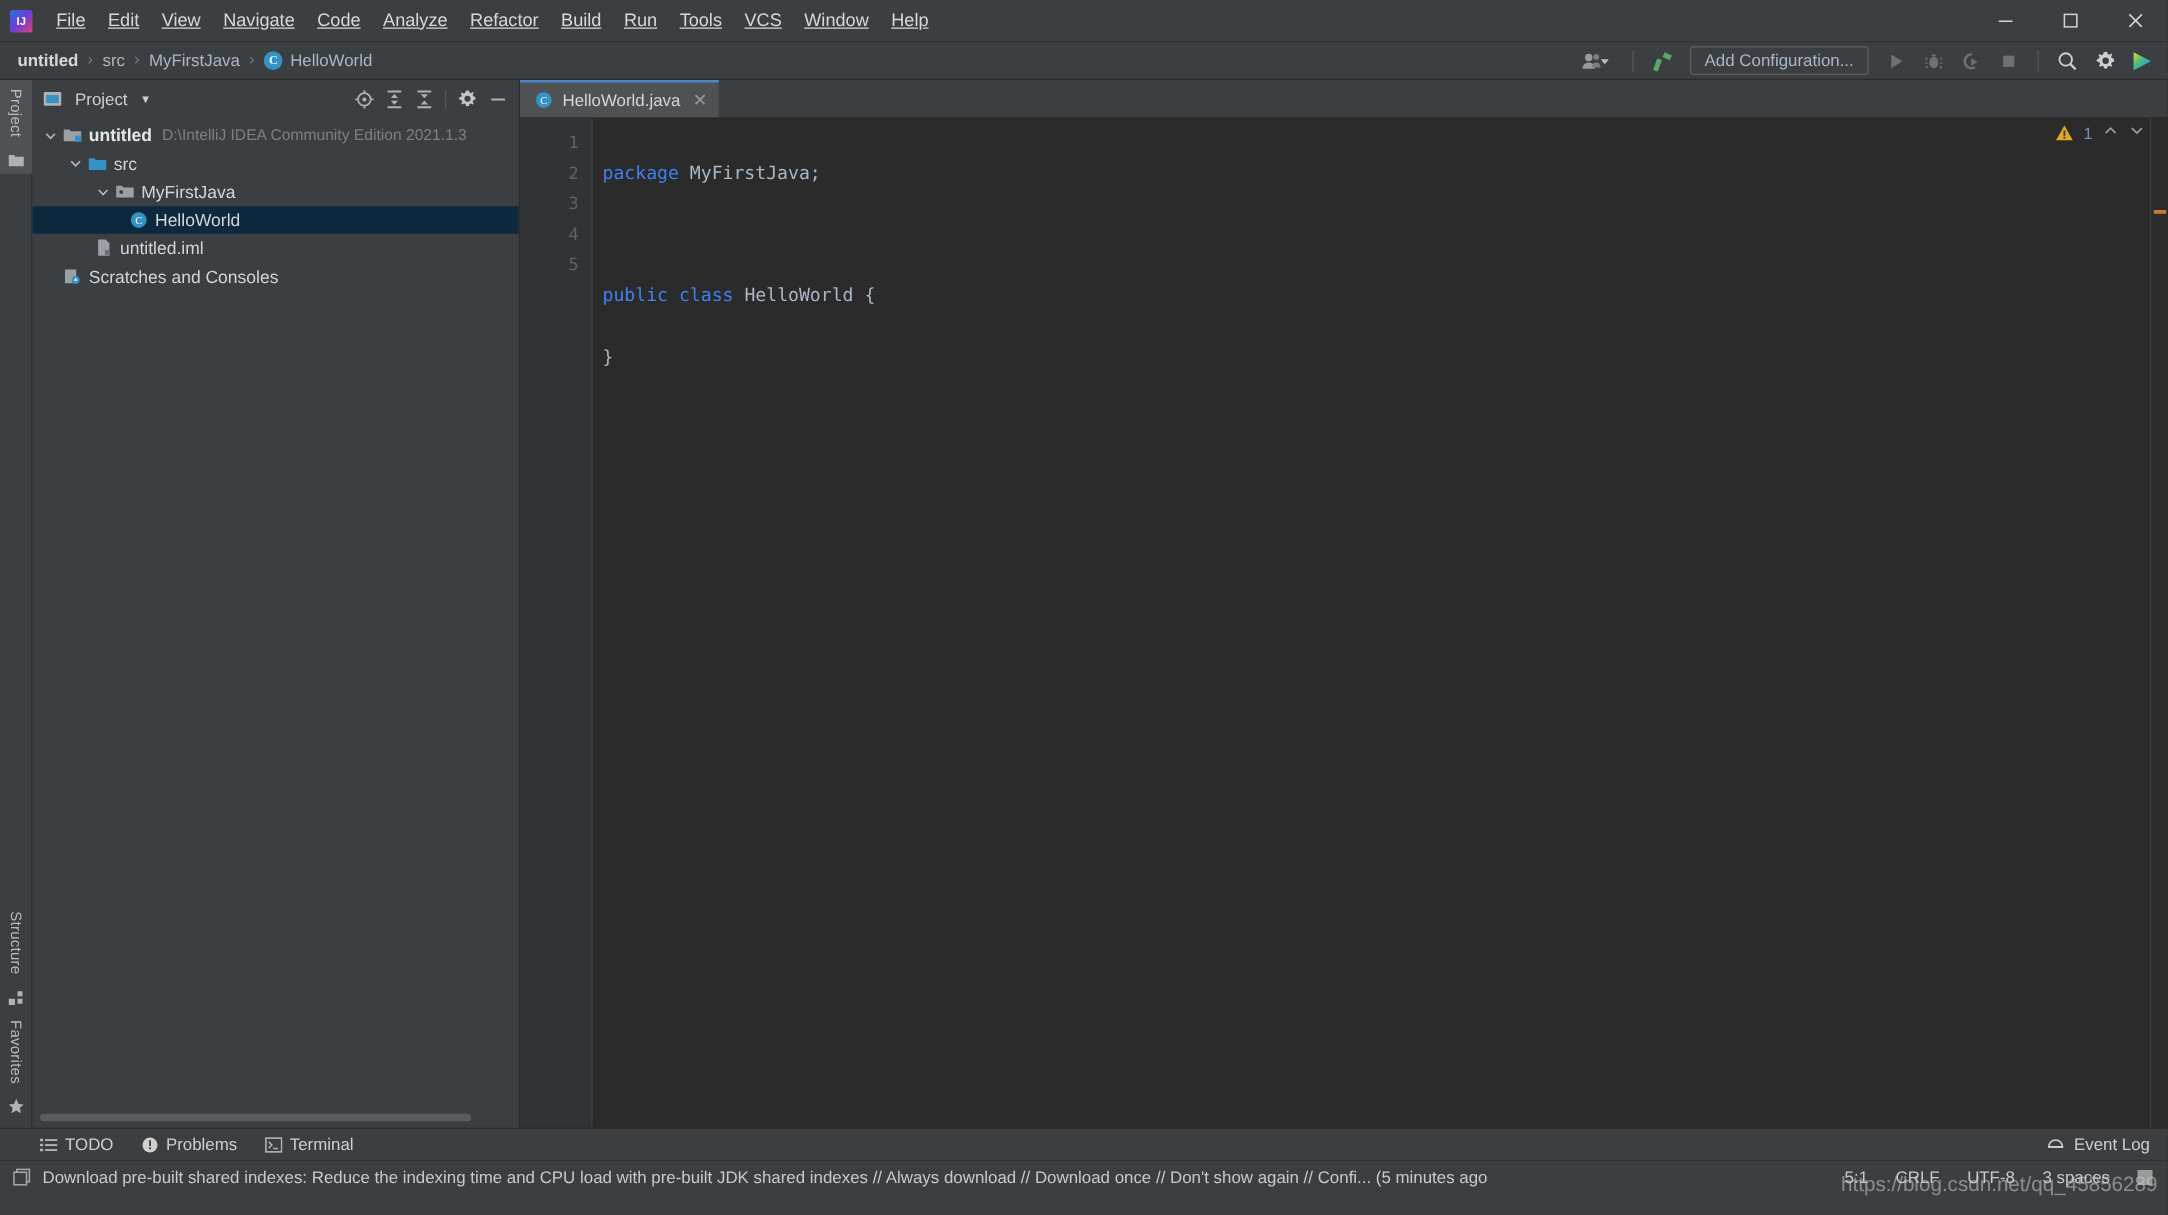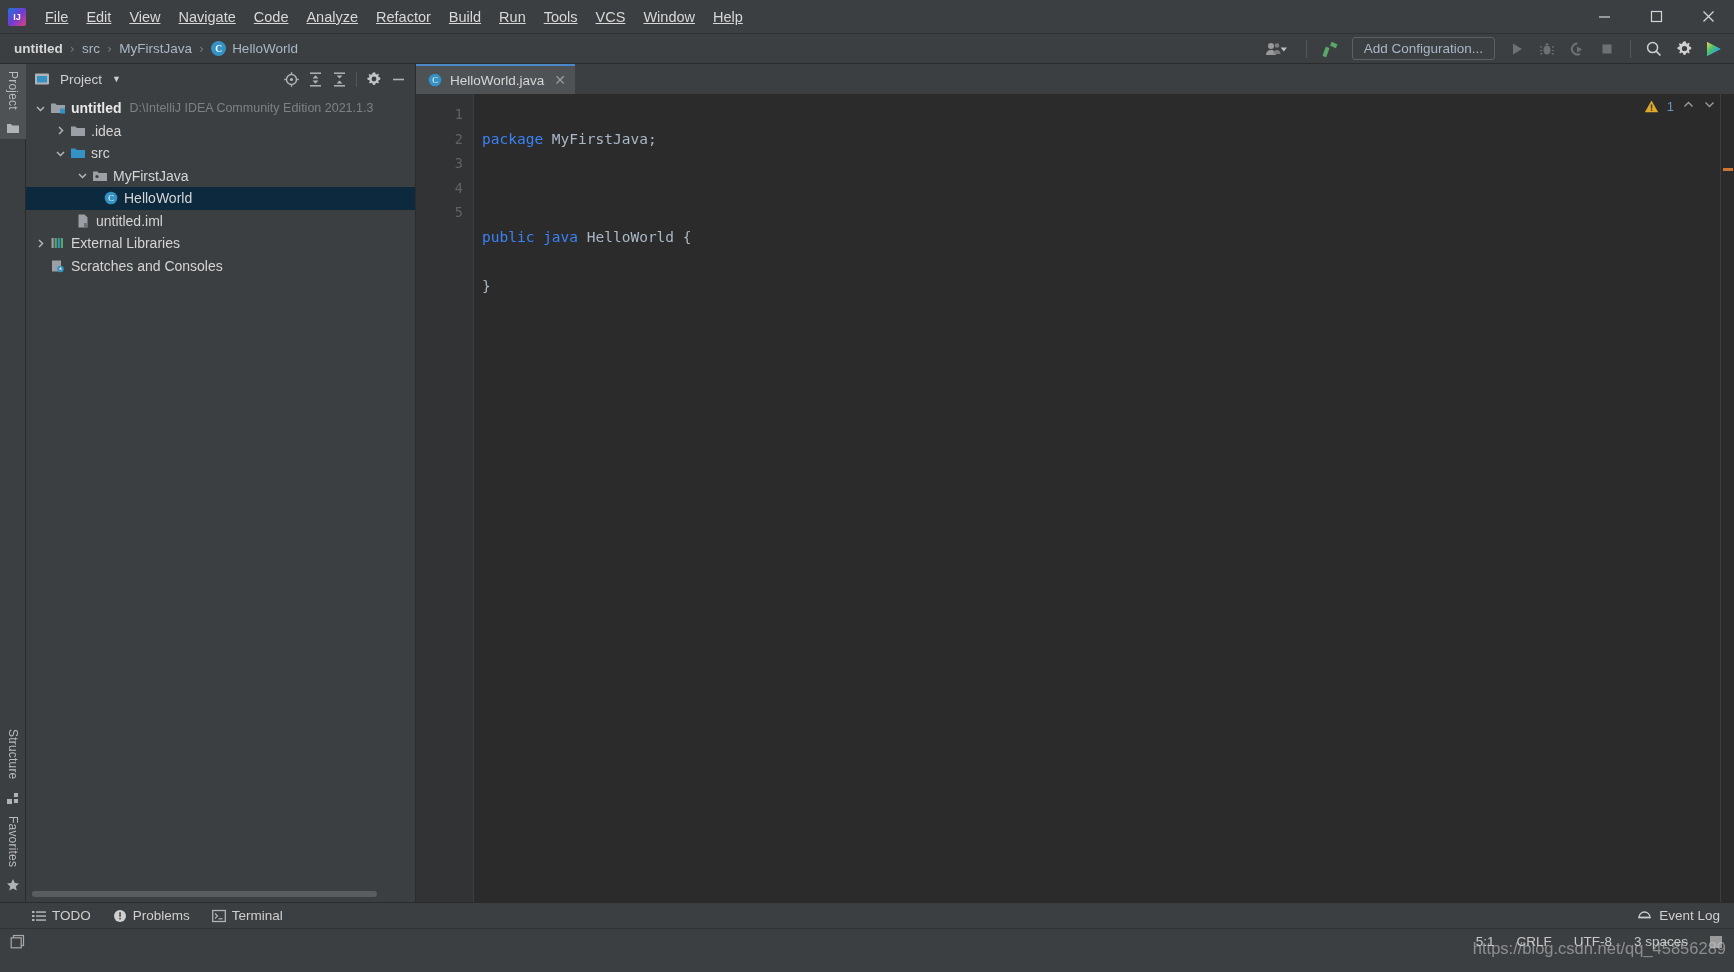--- a/index.html
+++ b/index.html
@@ -406,33 +406,20 @@
         <span class="tico">
           <svg width="16" height="16" viewBox="0 0 16 16">
             <path d="M1 3.5h4.5L6.8 5H15v8H1z" fill="#9aa0a6"></path>
             <rect x="10" y="8.5" width="5" height="5" fill="#3592c4"></rect>
           </svg>
         </span>
         <span class="tlabel bold">untitled</span>
         <span class="tpath">D:\IntelliJ IDEA Community Edition 2021.1.3</span>
       </div>
 
-      <div class="trow" style="padding-left:26px;">
-        <span class="arrow">
-          <svg width="11" height="11" viewBox="0 0 11 11">
-              <path d="M4 2 L7.6 5.5 L4 9" fill="none" stroke="#b8b8b8" stroke-width="1.4"></path>
-            </svg>
-        </span>
-        <span class="tico">
-          <svg width="16" height="16" viewBox="0 0 16 16">
-              <path d="M1 3.5h4.5L6.8 5H15v8H1z" fill="#9aa0a6"></path>
-            </svg>
-        </span>
-        <span class="tlabel">.idea</span>
-      </div>
 
       <div class="trow" style="padding-left:26px;">
         <span class="arrow">
           <svg width="11" height="11" viewBox="0 0 11 11">
               <path d="M2 4 L5.5 7.6 L9 4" fill="none" stroke="#b8b8b8" stroke-width="1.4"></path>
             </svg>
         </span>
         <span class="tico">
           <svg width="16" height="16" viewBox="0 0 16 16">
               <path d="M1 3.5h4.5L6.8 5H15v8H1z" fill="#3592c4"></path>
@@ -469,36 +456,20 @@
       <div class="trow" style="padding-left:48px;">
         <span class="tico">
           <svg width="16" height="16" viewBox="0 0 16 16">
             <path d="M3.5 1.5h6l3 3v10h-9z" fill="#9aa0a6"></path>
             <rect x="9" y="10" width="4" height="4" fill="#6e7072"></rect>
           </svg>
         </span>
         <span class="tlabel">untitled.iml</span>
       </div>
 
-      <div class="trow" style="padding-left:6px;">
-        <span class="arrow">
-          <svg width="11" height="11" viewBox="0 0 11 11">
-              <path d="M4 2 L7.6 5.5 L4 9" fill="none" stroke="#b8b8b8" stroke-width="1.4"></path>
-            </svg>
-        </span>
-        <span class="tico">
-          <svg width="16" height="16" viewBox="0 0 16 16">
-            <rect x="1.5" y="3" width="2.2" height="10" fill="#9aa0a6"></rect>
-            <rect x="4.6" y="3" width="2.2" height="10" fill="#59a869"></rect>
-            <rect x="7.7" y="3" width="2.2" height="10" fill="#3592c4"></rect>
-            <rect x="10.8" y="3" width="2.2" height="10" fill="#59a869"></rect>
-          </svg>
-        </span>
-        <span class="tlabel">External Libraries</span>
-      </div>
 
       <div class="trow" style="padding-left:23px;">
         <span class="tico">
           <svg width="16" height="16" viewBox="0 0 16 16">
             <path d="M2 2.5h9v11H2z" fill="#9aa0a6"></path>
             <circle cx="10.5" cy="11" r="3.2" fill="#3592c4"></circle>
             <path d="M9.3 11 L11.8 11 M10.5 9.5 L10.5 11" stroke="#ffffff" stroke-width="1"></path>
           </svg>
         </span>
         <span class="tlabel">Scratches and Consoles</span>
@@ -525,21 +496,21 @@
         <div class="ln">1</div>
         <div class="ln">2</div>
         <div class="ln">3</div>
         <div class="ln">4</div>
         <div class="ln">5</div>
       </div>
 
       <div class="code">
 <div><span class="k">package</span><span class="id"> </span><span class="id">MyFirstJava</span><span class="id">;</span></div>
 <div>&nbsp;</div>
-<div><span class="k">public</span><span class="id"> </span><span class="k">java</span><span class="id"> </span><span class="cls-name">HelloWorld</span><span class="id"> {</span></div>
+<div><span class="k">public</span><span class="id"> </span><span class="k">class</span><span class="id"> </span><span class="cls-name">HelloWorld</span><span class="id"> {</span></div>
 <div><span class="id">}</span></div>
 <div>&nbsp;</div>
       </div>
 
       <div class="insp-widget">
         <svg width="15" height="15" viewBox="0 0 15 15">
           <path d="M7.5 1.4 L14.2 13.2 H0.8 Z" fill="#e0a826"></path>
           <rect x="6.8" y="5.4" width="1.5" height="4.2" fill="#3c3f41"></rect>
           <rect x="6.8" y="10.4" width="1.5" height="1.5" fill="#3c3f41"></rect>
         </svg>
@@ -600,20 +571,21 @@
     </svg>
     <span style="font-size:13.5px;color:#cfcfcf;">Event Log</span>
   </div>
 </div>
 
 <div class="statusbar">
   <svg width="15" height="15" viewBox="0 0 15 15">
     <rect x="3.5" y="1.5" width="10" height="10" fill="none" stroke="#a8a8a8" stroke-width="1.2"></rect>
     <rect x="1.2" y="3.8" width="10" height="10" fill="#3c3f41" stroke="#a8a8a8" stroke-width="1.2"></rect>
   </svg>
+  <span class="status-msg">Download pre-built shared indexes: Reduce the indexing time and CPU load with pre-built JDK shared indexes // Always download // Download once // Don't show again // Confi... (5 minutes ago</span>
   <div class="status-right">
     <span>5:1</span>
     <span>CRLF</span>
     <span>UTF-8</span>
     <span>3 spaces</span>
     <span class="lock-box"></span>
   </div>
 </div>
 
 <div class="watermark">https://blog.csdn.net/qq_45856289</div>

